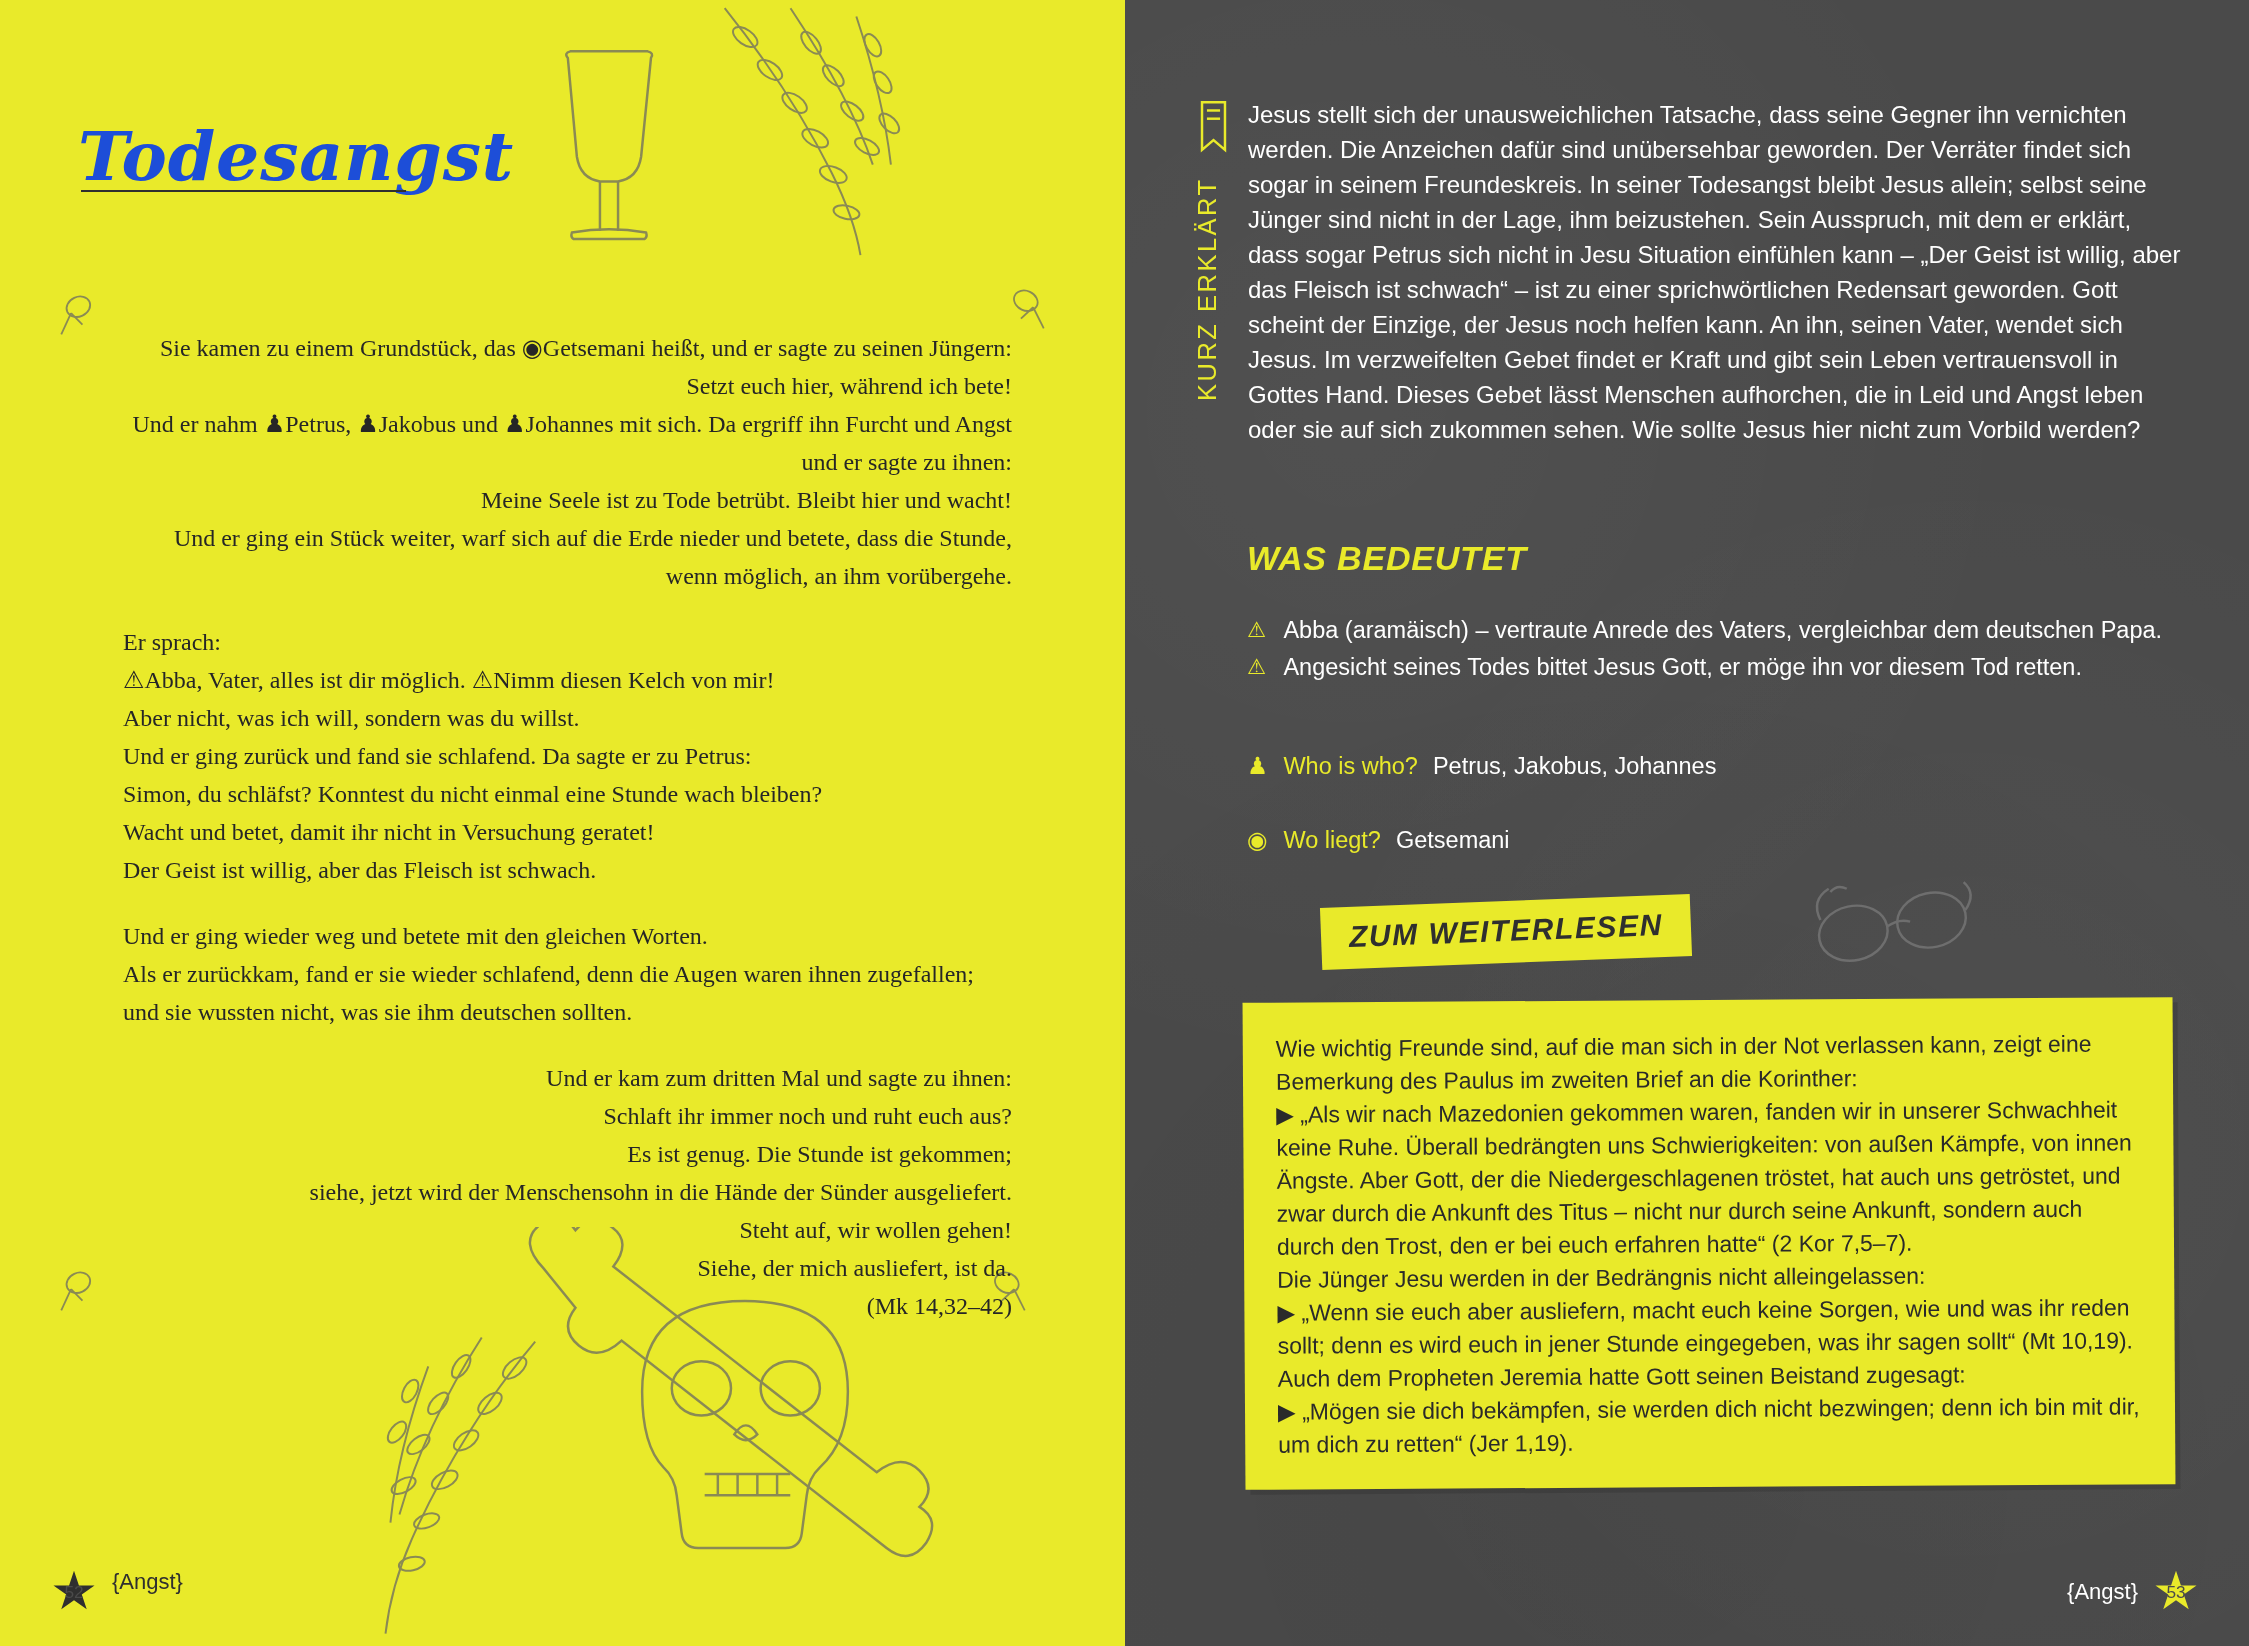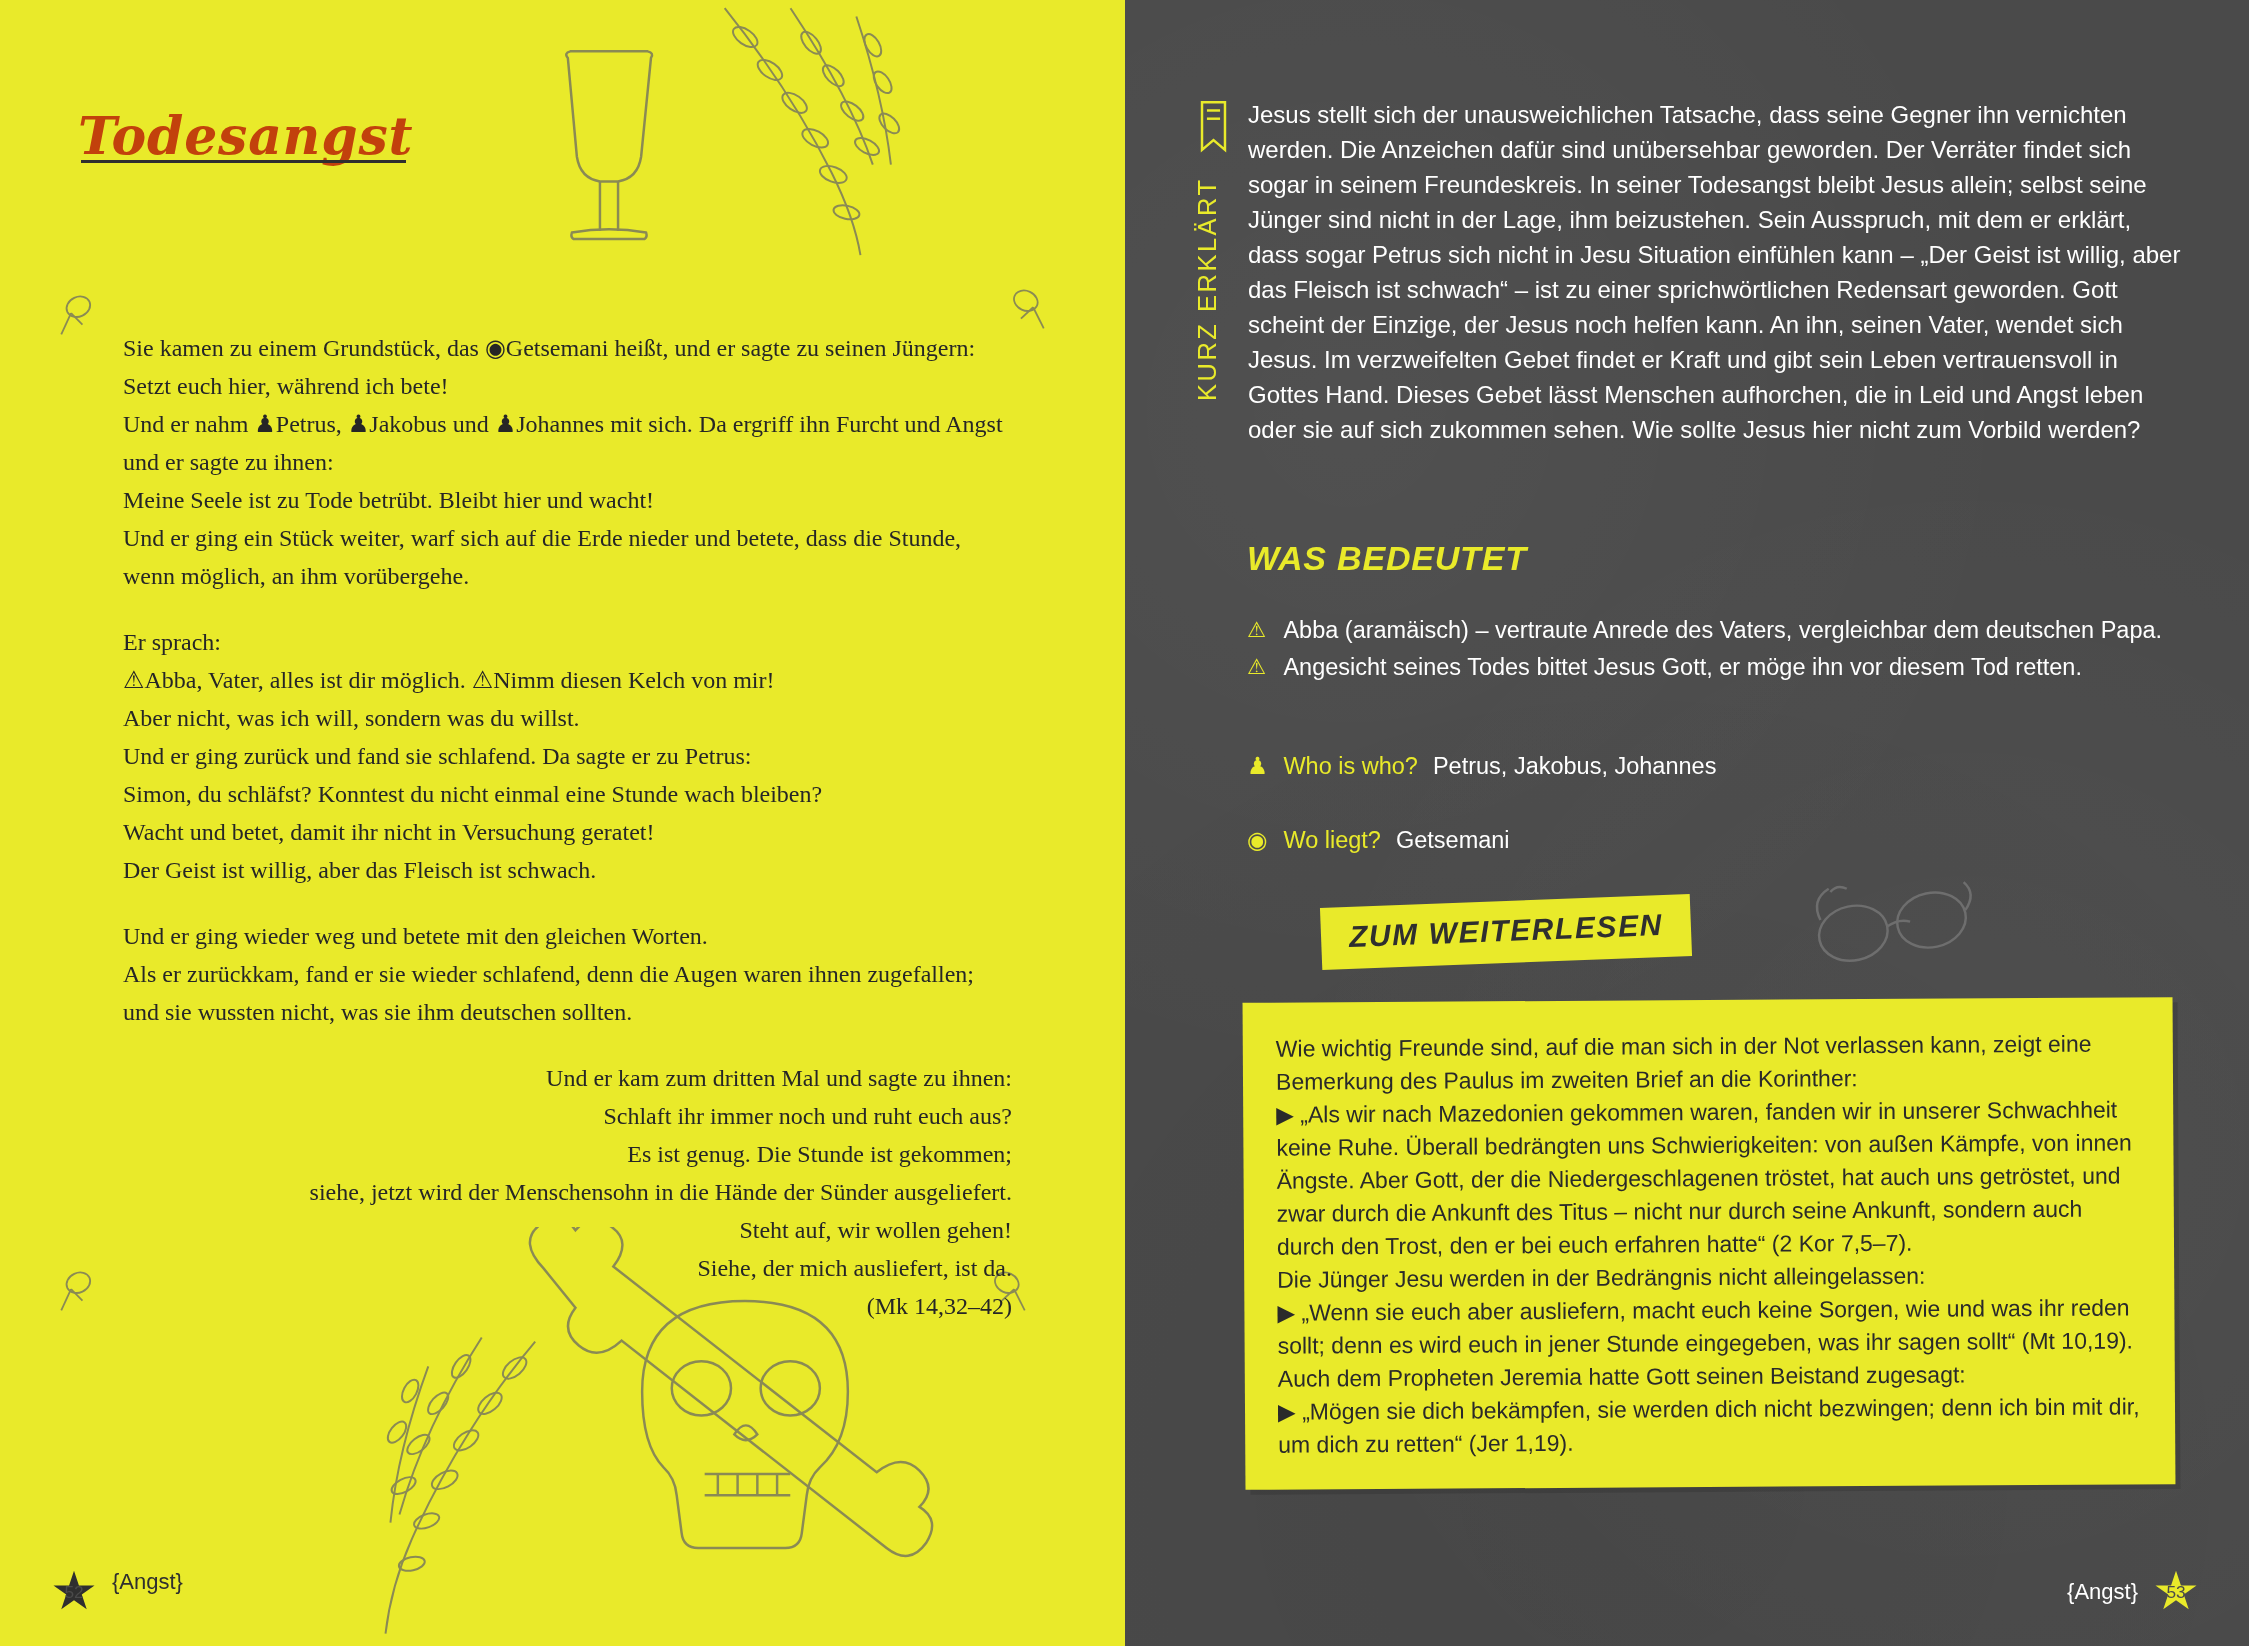--- a/index.html
+++ b/index.html
@@ -27,22 +27,22 @@
     background: #e9ea2a;
     overflow: hidden;
   }
   .title {
     position: absolute;
     left: 78px;
     top: 70px;
     font-family: "DejaVu Serif", serif;
     font-style: italic;
     font-weight: bold;
-    font-size: 52px;
-    color: #c2410c;
+    font-size: 68px;
+    color: #1d4ed8;
     letter-spacing: 0.8px;
   }
   .title::after {
     content: "";
     position: absolute;
     left: 3.3px;
     bottom: 3.3px;
     width: 325px;
     height: 2.5px;
     background: #2f2f2f;
@@ -317,21 +317,21 @@
           <ellipse cx="110" cy="205" rx="16" ry="8" transform="rotate(-28 110 205)"></ellipse>
           <ellipse cx="118" cy="90" rx="15" ry="8" transform="rotate(-62 118 90)"></ellipse>
           <ellipse cx="102" cy="140" rx="15" ry="8" transform="rotate(-52 102 140)"></ellipse>
         </g>
       </svg>
     </div>
 
     <h1 class="title">Todesangst</h1>
 
     <div class="scripture">
-      <p style="white-space: pre-line;">Sie kamen zu einem Grundstück, das ◉Getsemani heißt, und er sagte zu seinen Jüngern: Setzt euch hier, während ich bete!
+      <p style="white-space: pre-line; text-align: right;">Sie kamen zu einem Grundstück, das ◉Getsemani heißt, und er sagte zu seinen Jüngern: Setzt euch hier, während ich bete!
 Und er nahm ♟Petrus, ♟Jakobus und ♟Johannes mit sich. Da ergriff ihn Furcht und Angst und er sagte zu ihnen:
 Meine Seele ist zu Tode betrübt. Bleibt hier und wacht!
 Und er ging ein Stück weiter, warf sich auf die Erde nieder und betete, dass die Stunde, wenn möglich, an ihm vorübergehe.</p>
       <p style="white-space: pre-line; margin-top: 20px;">Er sprach:
 ⚠Abba, Vater, alles ist dir möglich. ⚠Nimm diesen Kelch von mir!
 Aber nicht, was ich will, sondern was du willst.
 Und er ging zurück und fand sie schlafend. Da sagte er zu Petrus:
 Simon, du schläfst? Konntest du nicht einmal eine Stunde wach bleiben?
 Wacht und betet, damit ihr nicht in Versuchung geratet!
 Der Geist ist willig, aber das Fleisch ist schwach.</p>

